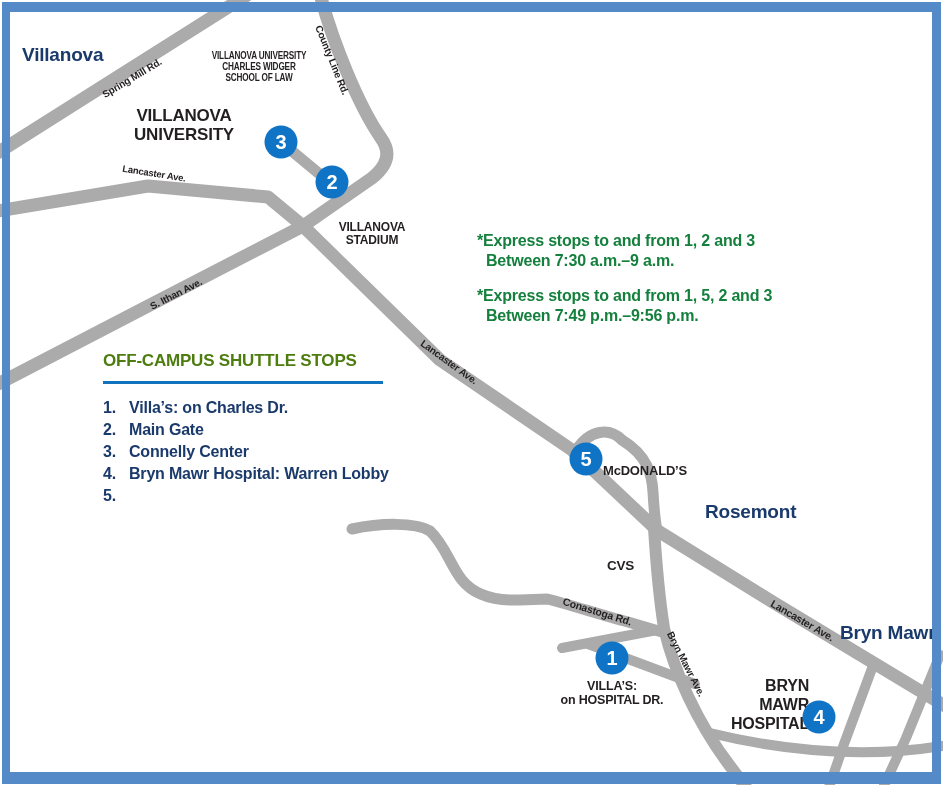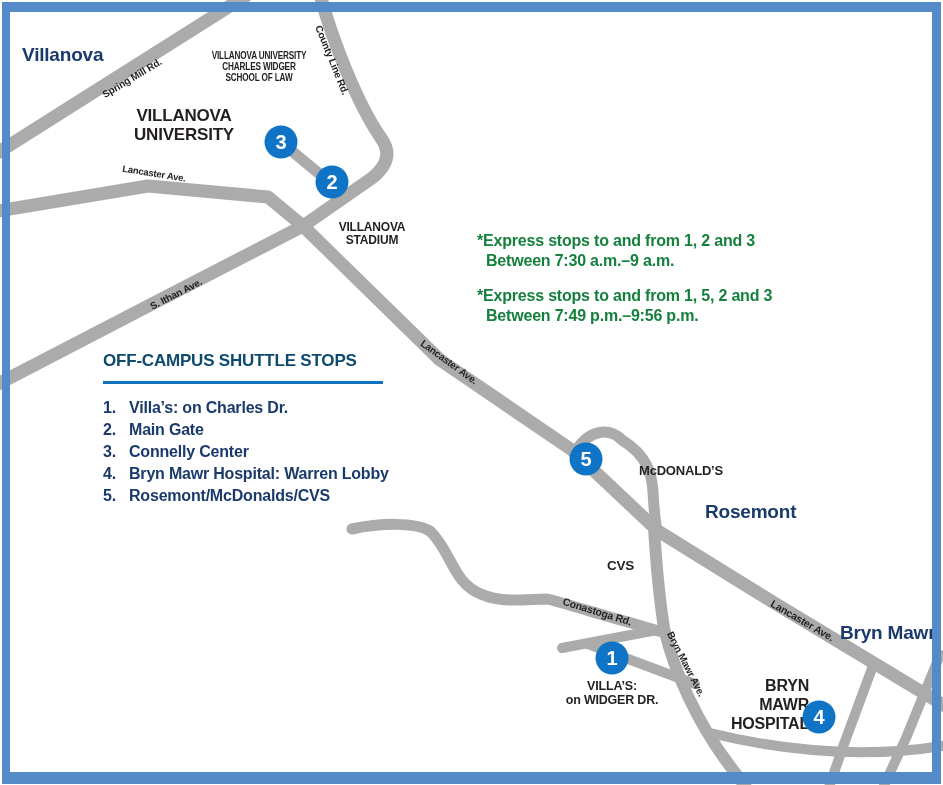--- a/index.html
+++ b/index.html
@@ -31,21 +31,21 @@
     position:absolute;z-index:20;width:33px;height:33px;border-radius:50%;
     background:#0f74c6;color:#ffffff;
     display:flex;align-items:center;justify-content:center;
     font-size:20px;transform:translate(-50%,-50%);
   }
   .notes{position:absolute;left:477px;top:231px;z-index:10;}
   .note{margin-bottom:15px;}
   .note div{font-size:16px;line-height:20px;color:#15803d;letter-spacing:-0.2px;white-space:nowrap;}
   .note .l2{padding-left:9px;}
   .legend{position:absolute;left:103px;top:351px;z-index:10;}
-  .legend .head{font-size:17px;letter-spacing:-0.2px;color:#0c4a6e;white-space:nowrap;}
+  .legend .head{font-size:17px;letter-spacing:-0.2px;color:#4d7c0f;white-space:nowrap;}
   .legend .rule{width:280px;height:3px;background:#1173bd;margin-top:10px;margin-bottom:13px;}
   .legend .item{display:flex;font-size:16px;line-height:22px;color:#1a3a6b;white-space:nowrap;letter-spacing:-0.2px;}
   .legend .num{width:26px;flex:0 0 26px;}
 </style>
 </head>
 <body>
 
 <div id="map">
 
   <svg class="roads" width="943" height="785" viewBox="0 0 943 785">
@@ -69,24 +69,24 @@
   <div class="lbl-tl navy" style="left:677px;top:501px;font-size:19px;margin-left:28px;">Rosemont</div>
   <div class="lbl-tl navy" style="left:840px;top:606px;font-size:19px;margin-top:16px;">Bryn Mawr</div>
 
   <div class="lbl" style="left:259px;top:67px;font-size:10px;--sx:.82;">VILLANOVA UNIVERSITY
 CHARLES WIDGER
 SCHOOL OF LAW</div>
   <div class="lbl" style="left:184px;top:125px;font-size:17px;">VILLANOVA
 UNIVERSITY</div>
   <div class="lbl" style="left:372px;top:234px;font-size:12px;">VILLANOVA
 STADIUM</div>
-  <div class="lbl-tl" style="left:603px;top:463px;font-size:13px;margin-left:36px;">McDONALD’S</div>
+  <div class="lbl-tl" style="left:603px;top:463px;font-size:13px;">McDONALD’S</div>
   <div class="lbl-tl" style="left:607px;top:510px;font-size:13.5px;margin-top:48px;">CVS</div>
   <div class="lbl" style="left:612px;top:693px;font-size:12.5px;">VILLA’S:
-on WIDGER DR.</div>
+on HOSPITAL DR.</div>
   <div class="lbl" style="left:770px;top:705px;font-size:16px;line-height:1.2;text-align:right;">BRYN
 MAWR
 HOSPITAL</div>
 
   <div class="lbl" style="left:132px;top:78px;font-size:10px;--r:-31deg;">Spring Mill Rd.</div>
   <div class="lbl" style="left:332px;top:60px;font-size:10px;--r:68deg;">County Line Rd.</div>
   <div class="lbl" style="left:154px;top:174px;font-size:9.5px;--r:9deg;">Lancaster Ave.</div>
   <div class="lbl" style="left:176px;top:294px;font-size:10px;--r:-27deg;">S. Ithan Ave.</div>
   <div class="lbl" style="left:449px;top:362px;font-size:10px;--r:36deg;">Lancaster Ave.</div>
   <div class="lbl" style="left:597px;top:612px;font-size:10.5px;--r:17deg;">Conastoga Rd.</div>
@@ -134,18 +134,17 @@
     <div class="item">
       <span class="num">3.</span>
       <span>Connelly Center</span>
     </div>
     <div class="item">
       <span class="num">4.</span>
       <span>Bryn Mawr Hospital: Warren Lobby</span>
     </div>
     <div class="item">
       <span class="num">5.</span>
-      <span>Rosemont/McDonalds/CVS</span>
     </div>
   </div>
 
   <div class="frame"></div>
 </div>
 
 </body></html>

